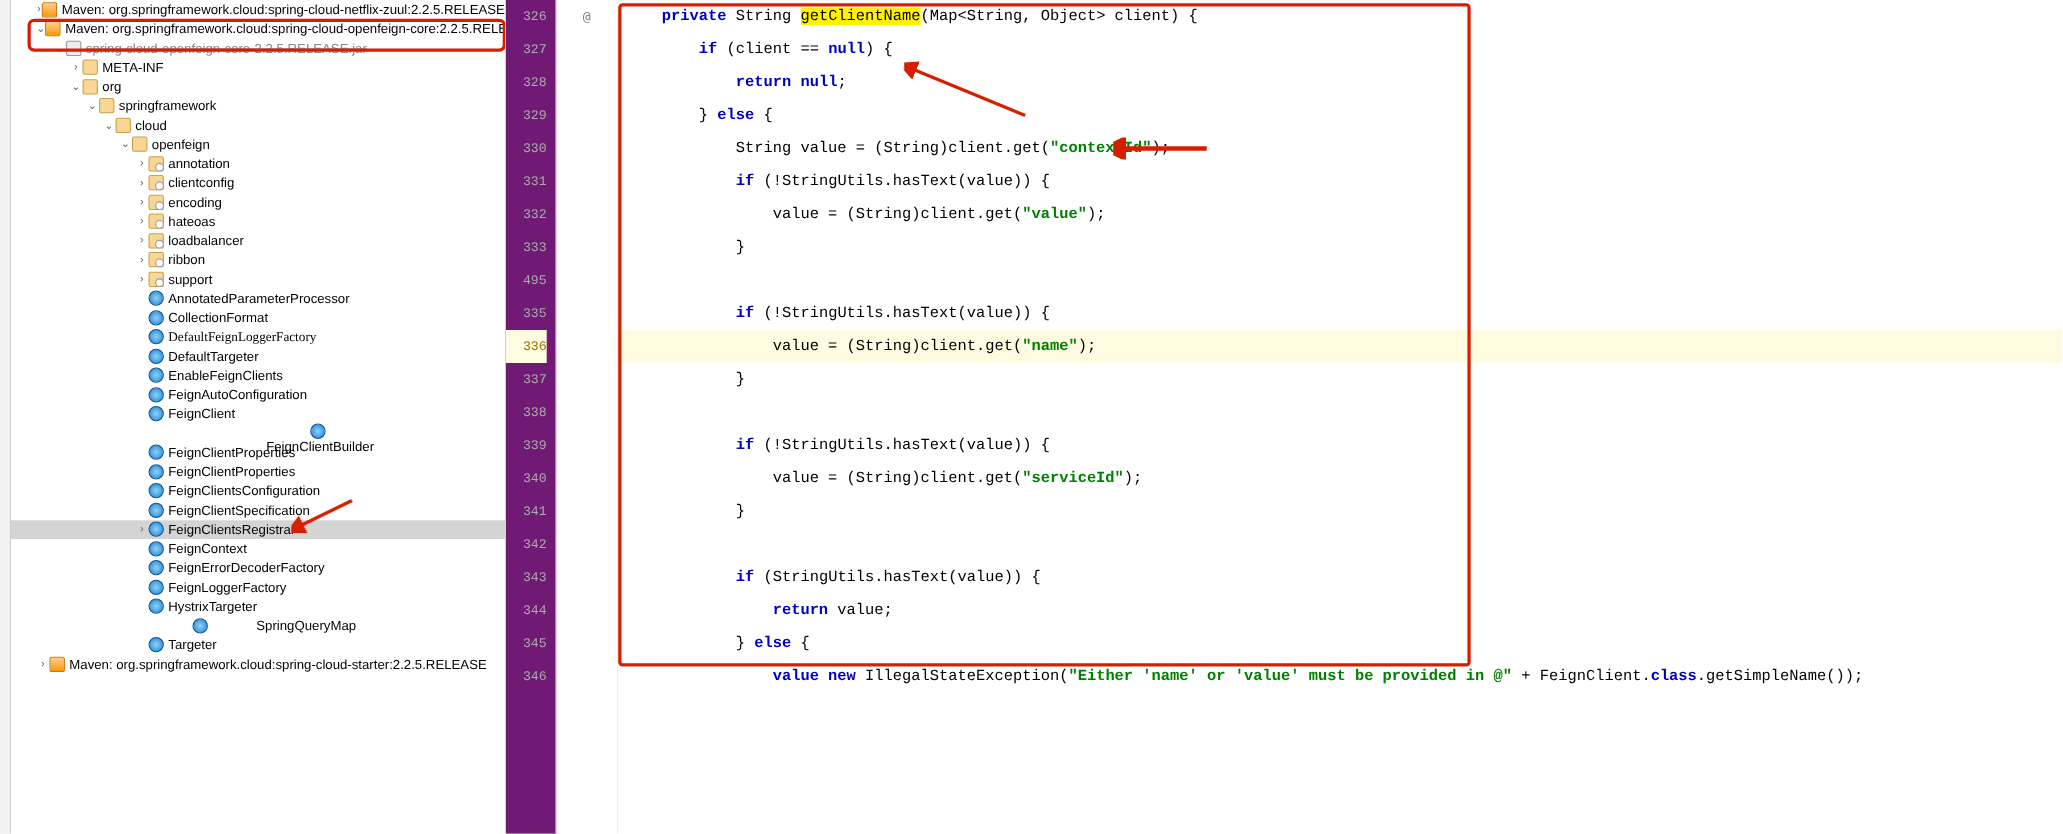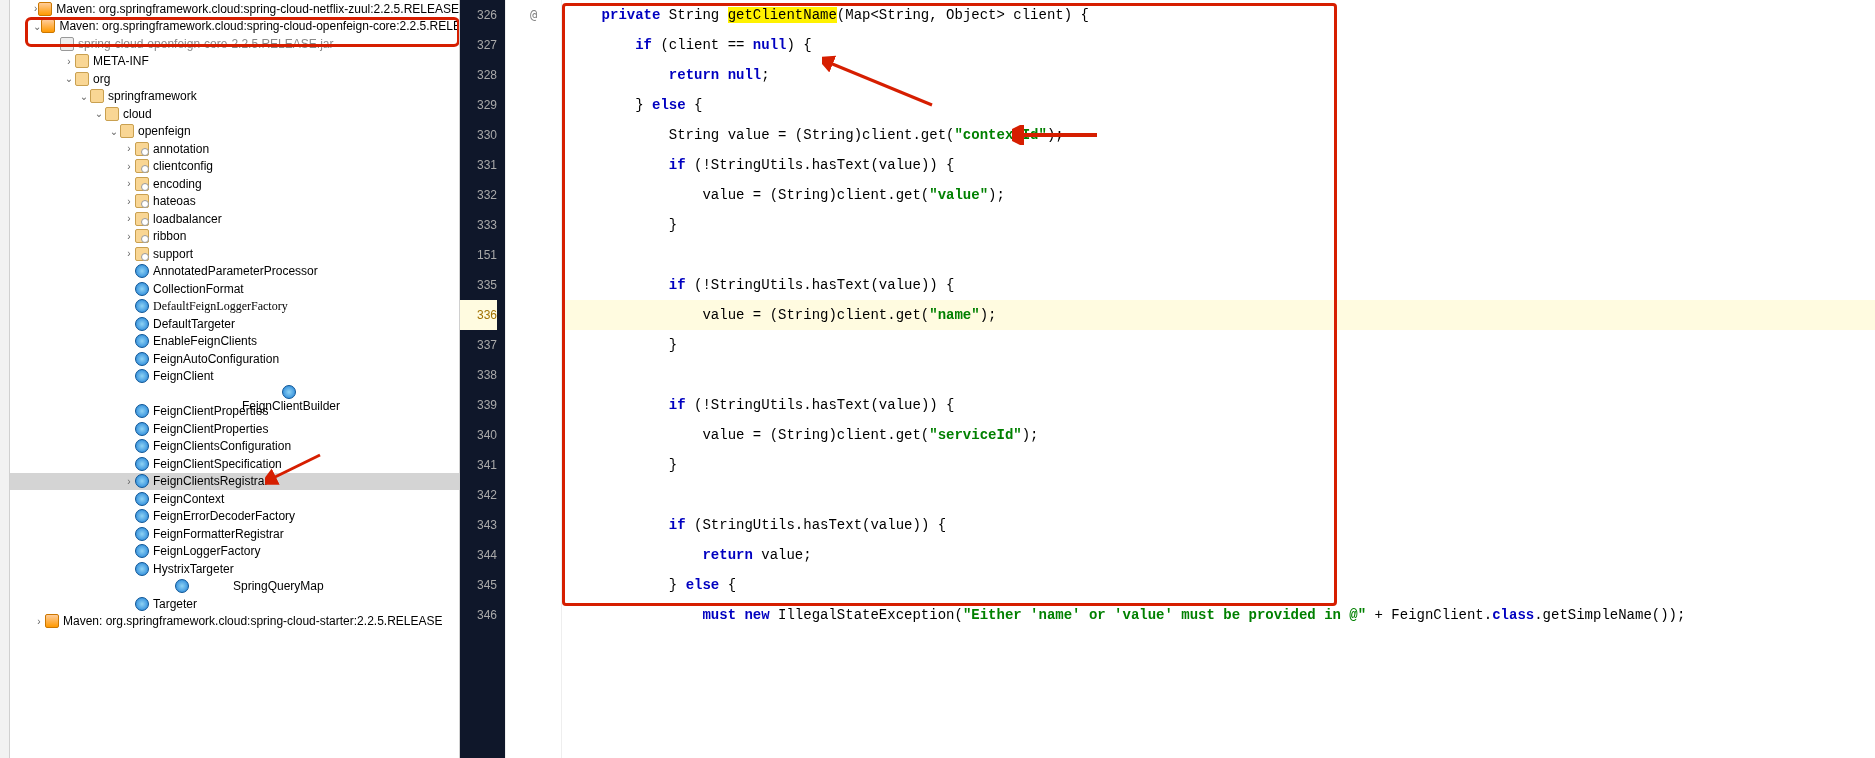--- a/index.html
+++ b/index.html
@@ -66,26 +66,26 @@
   .tree-label.dim { color: #888; text-decoration: line-through; }
 
   .editor-panel {
     flex: 1;
     display: flex;
     position: relative;
     background: #fff;
   }
   .gutter {
     width: 46px;
-    background: #0f172a;
+    background: #701a75;
     border-right: 1px solid #eee;
     text-align: right;
     padding-right: 8px;
     color: #aaa;
-    font-family: Liberation Sans, sans-serif;
+    font-family: Liberation Mono, monospace;
     font-size: 12px;
   }
   .gutter-row { height: 30px; line-height: 30px; }
   .gutter-row.hl { color: #a07000; background: #fffbe0; }
   .anno-col {
     width: 56px;
     background: #fff;
     border-right: 1px solid #eee;
     font-family: Consolas, monospace;
     color: #808080;
@@ -278,25 +278,20 @@
         <span class="tree-label">FeignContext</span>
       </div>
       <div class="tree-row" style="padding-left: 113px;">
         <span class="chevron"></span>
         <span class="class-icon"></span>
         <span class="tree-label">FeignErrorDecoderFactory</span>
       </div>
       <div class="tree-row" style="padding-left: 113px;">
         <span class="chevron"></span>
         <span class="class-icon"></span>
-        <span class="tree-label">FeignFormatterRegistrar</span>
-      </div>
-      <div class="tree-row" style="padding-left: 113px;">
-        <span class="chevron"></span>
-        <span class="class-icon"></span>
         <span class="tree-label">FeignLoggerFactory</span>
       </div>
       <div class="tree-row" style="padding-left: 113px;">
         <span class="chevron"></span>
         <span class="class-icon"></span>
         <span class="tree-label">HystrixTargeter</span>
       </div>
       <div class="tree-row" style="padding-left: 113px; gap: 40px;">
         <span class="chevron"></span>
         <span class="class-icon"></span>
@@ -318,21 +313,21 @@
 <div class="editor-panel">
   <div class="gutter" id="gutter">
       <div class="gutter-row">326</div>
       <div class="gutter-row">327</div>
       <div class="gutter-row">328</div>
       <div class="gutter-row">329</div>
       <div class="gutter-row">330</div>
       <div class="gutter-row">331</div>
       <div class="gutter-row">332</div>
       <div class="gutter-row">333</div>
-      <div class="gutter-row">151</div>
+      <div class="gutter-row">495</div>
       <div class="gutter-row">335</div>
       <div class="gutter-row hl">336</div>
       <div class="gutter-row">337</div>
       <div class="gutter-row">338</div>
       <div class="gutter-row">339</div>
       <div class="gutter-row">340</div>
       <div class="gutter-row">341</div>
       <div class="gutter-row">342</div>
       <div class="gutter-row">343</div>
       <div class="gutter-row">344</div>
@@ -393,21 +388,21 @@
       <div class="code-row hl"><span>                value = (String)client.get(</span><span class="str">"name"</span><span>);</span></div>
       <div class="code-row"><span>            }</span></div>
       <div class="code-row"><span></span></div>
       <div class="code-row"><span>            </span><span class="kw">if</span><span> (!StringUtils.hasText(value)) {</span></div>
       <div class="code-row"><span>                value = (String)client.get(</span><span class="str">"serviceId"</span><span>);</span></div>
       <div class="code-row"><span>            }</span></div>
       <div class="code-row"><span></span></div>
       <div class="code-row"><span>            </span><span class="kw">if</span><span> (StringUtils.hasText(value)) {</span></div>
       <div class="code-row"><span>                </span><span class="kw">return</span><span> value;</span></div>
       <div class="code-row"><span>            } </span><span class="kw">else</span><span> {</span></div>
-      <div class="code-row"><span>                </span><span class="kw">must new</span><span> IllegalStateException(</span><span class="str">"Either 'name' or 'value' must be provided in @"</span><span> + FeignClient.</span><span class="kw">class</span><span>.getSimpleName());</span></div>
+      <div class="code-row"><span>                </span><span class="kw">value new</span><span> IllegalStateException(</span><span class="str">"Either 'name' or 'value' must be provided in @"</span><span> + FeignClient.</span><span class="kw">class</span><span>.getSimpleName());</span></div>
     </div>
 </div>
 
 <svg class="arrow" style="left:265px; top:450px" width="60" height="35">
   <defs>
       <marker id="ah3" markerWidth="8" markerHeight="8" refX="1" refY="3" orient="auto">
         <polygon points="0 0, 6 3, 0 6" fill="#d61e00"></polygon>
       </marker>
     </defs>
   <line x1="55" y1="5" x2="8" y2="28" stroke="#d61e00" stroke-width="3" marker-end="url(#ah3)"></line>

